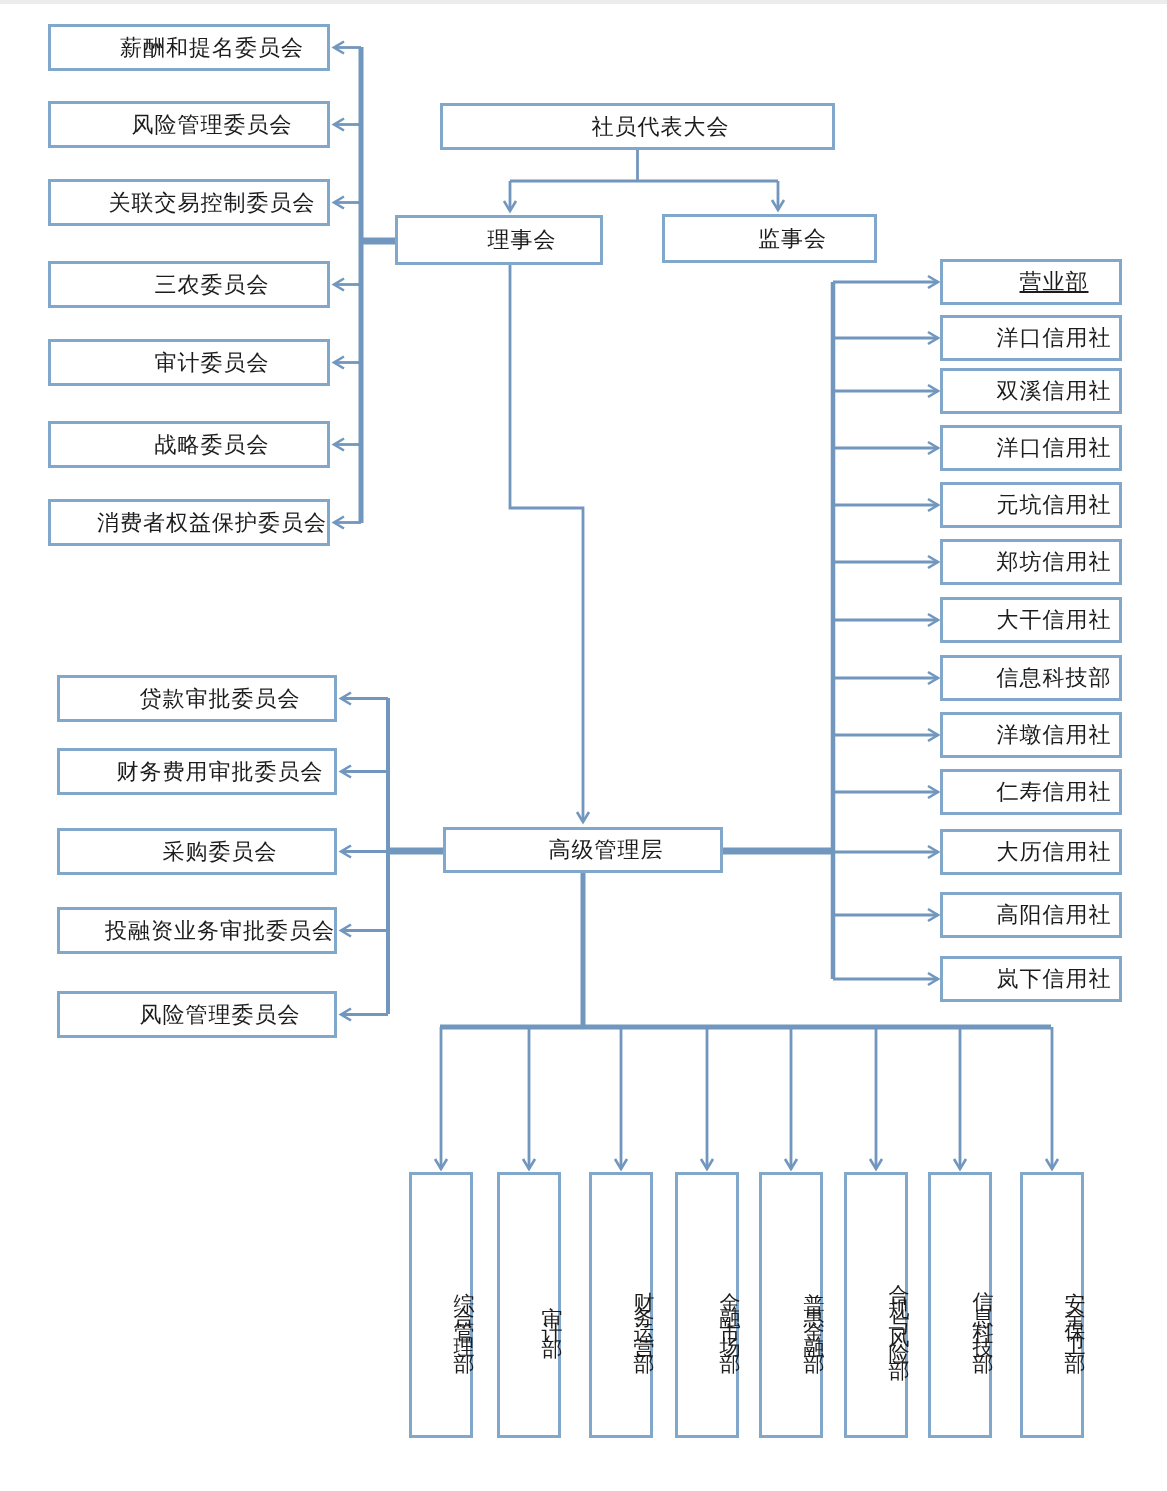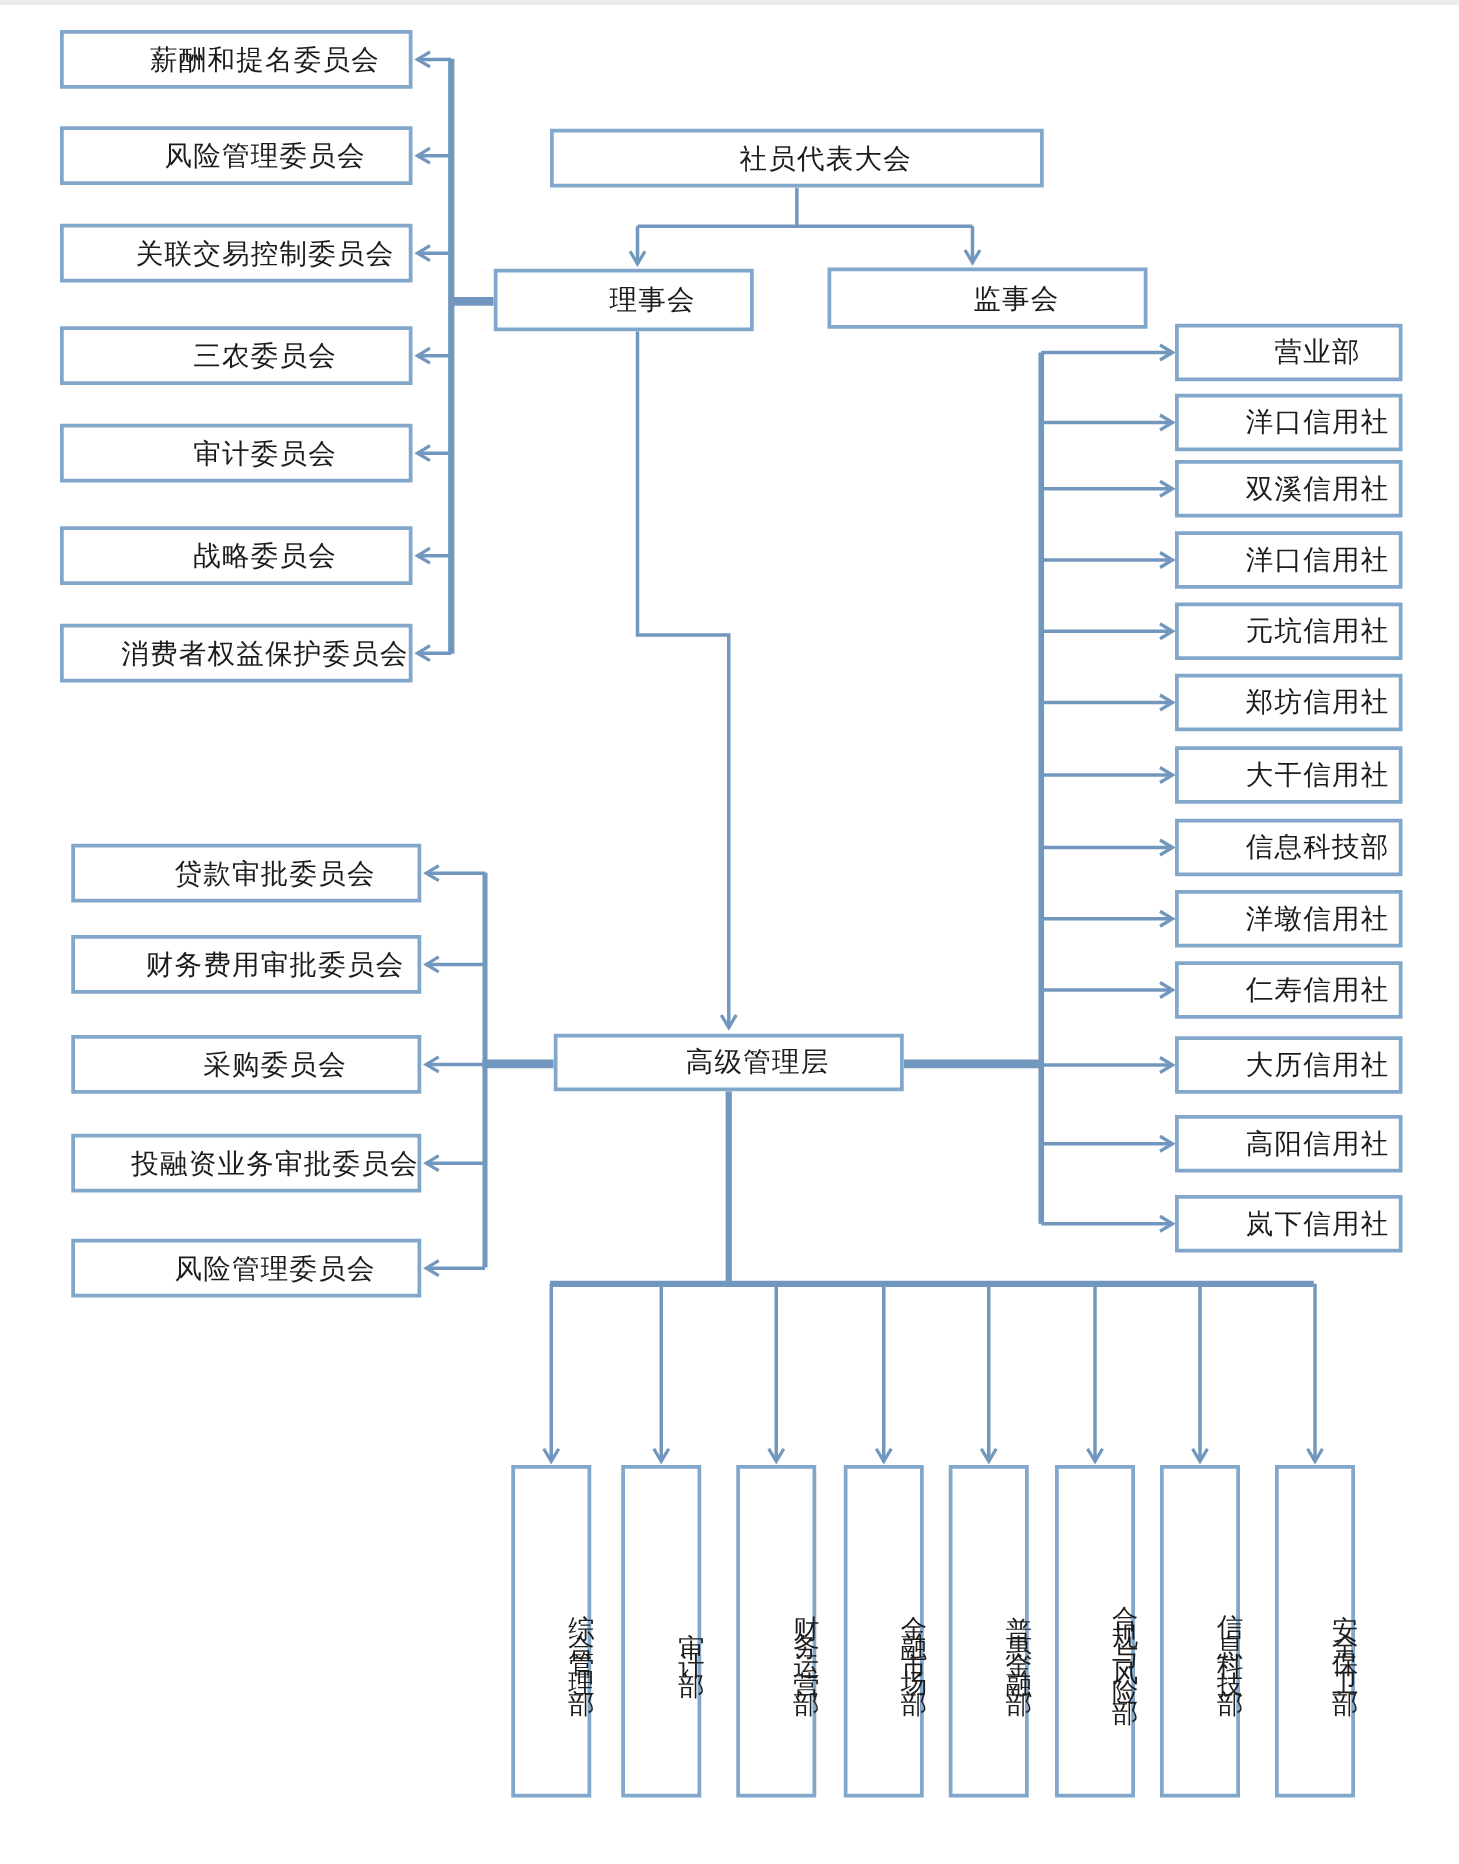--- a/index.html
+++ b/index.html
@@ -75,35 +75,35 @@
       <path d="M529,1027 L529,1169" fill="none" stroke="#7297be" stroke-width="2.8" marker-end="url(#ah)"></path>
       <path d="M621,1027 L621,1169" fill="none" stroke="#7297be" stroke-width="2.8" marker-end="url(#ah)"></path>
       <path d="M707,1027 L707,1169" fill="none" stroke="#7297be" stroke-width="2.8" marker-end="url(#ah)"></path>
       <path d="M791,1027 L791,1169" fill="none" stroke="#7297be" stroke-width="2.8" marker-end="url(#ah)"></path>
       <path d="M876,1027 L876,1169" fill="none" stroke="#7297be" stroke-width="2.8" marker-end="url(#ah)"></path>
       <path d="M960,1027 L960,1169" fill="none" stroke="#7297be" stroke-width="2.8" marker-end="url(#ah)"></path>
       <path d="M1052,1027 L1052,1169" fill="none" stroke="#7297be" stroke-width="2.8" marker-end="url(#ah)"></path>
     </svg>
 <div class="node" style="left: 440px; top: 103px; width: 395px; height: 47px; border-color: rgb(129, 167, 203); color: rgb(28, 28, 28);">社员代表大会</div>
     <div class="node" style="left: 395px; top: 215px; width: 208px; height: 50px; border-color: rgb(129, 167, 203); color: rgb(28, 28, 28);">理事会</div>
-    <div class="node" style="left: 662px; top: 214px; width: 256px; height: 49px; border-color: rgb(129, 167, 203); color: rgb(28, 28, 28);">监事会</div>
+    <div class="node" style="left: 662px; top: 214px; width: 215px; height: 49px; border-color: rgb(129, 167, 203); color: rgb(28, 28, 28);">监事会</div>
     <div class="node" style="left: 443px; top: 827px; width: 280px; height: 46px; border-color: rgb(129, 167, 203); color: rgb(28, 28, 28);">高级管理层</div>
     <div class="node" style="left: 48px; top: 24px; width: 282px; height: 47px; border-color: rgb(129, 167, 203); color: rgb(28, 28, 28);">薪酬和提名委员会</div>
     <div class="node" style="left: 48px; top: 101px; width: 282px; height: 47px; border-color: rgb(129, 167, 203); color: rgb(28, 28, 28);">风险管理委员会</div>
     <div class="node" style="left: 48px; top: 179px; width: 282px; height: 47px; border-color: rgb(129, 167, 203); color: rgb(28, 28, 28);">关联交易控制委员会</div>
     <div class="node" style="left: 48px; top: 261px; width: 282px; height: 47px; border-color: rgb(129, 167, 203); color: rgb(28, 28, 28);">三农委员会</div>
     <div class="node" style="left: 48px; top: 339px; width: 282px; height: 47px; border-color: rgb(129, 167, 203); color: rgb(28, 28, 28);">审计委员会</div>
     <div class="node" style="left: 48px; top: 421px; width: 282px; height: 47px; border-color: rgb(129, 167, 203); color: rgb(28, 28, 28);">战略委员会</div>
     <div class="node" style="left: 48px; top: 499px; width: 282px; height: 47px; border-color: rgb(129, 167, 203); color: rgb(28, 28, 28);">消费者权益保护委员会</div>
     <div class="node" style="left: 57px; top: 675px; width: 280px; height: 47px; border-color: rgb(129, 167, 203); color: rgb(28, 28, 28);">贷款审批委员会</div>
     <div class="node" style="left: 57px; top: 748px; width: 280px; height: 47px; border-color: rgb(129, 167, 203); color: rgb(28, 28, 28);">财务费用审批委员会</div>
     <div class="node" style="left: 57px; top: 828px; width: 280px; height: 47px; border-color: rgb(129, 167, 203); color: rgb(28, 28, 28);">采购委员会</div>
     <div class="node" style="left: 57px; top: 907px; width: 280px; height: 47px; border-color: rgb(129, 167, 203); color: rgb(28, 28, 28);">投融资业务审批委员会</div>
     <div class="node" style="left: 57px; top: 991px; width: 280px; height: 47px; border-color: rgb(129, 167, 203); color: rgb(28, 28, 28);">风险管理委员会</div>
-    <div class="node" style="left: 940px; top: 259px; width: 182px; height: 46px; border-color: rgb(129, 167, 203); color: rgb(28, 28, 28);">营业部</div>
+    <div class="node" style="left: 940px; top: 259px; width: 182px; height: 46px; border-color: rgb(129, 167, 203); color: rgb(28, 28, 28); text-decoration: underline;">营业部</div>
     <div class="node" style="left: 940px; top: 315px; width: 182px; height: 46px; border-color: rgb(129, 167, 203); color: rgb(28, 28, 28);">洋口信用社</div>
     <div class="node" style="left: 940px; top: 368px; width: 182px; height: 46px; border-color: rgb(129, 167, 203); color: rgb(28, 28, 28);">双溪信用社</div>
     <div class="node" style="left: 940px; top: 425px; width: 182px; height: 46px; border-color: rgb(129, 167, 203); color: rgb(28, 28, 28);">洋口信用社</div>
     <div class="node" style="left: 940px; top: 482px; width: 182px; height: 46px; border-color: rgb(129, 167, 203); color: rgb(28, 28, 28);">元坑信用社</div>
     <div class="node" style="left: 940px; top: 539px; width: 182px; height: 46px; border-color: rgb(129, 167, 203); color: rgb(28, 28, 28);">郑坊信用社</div>
     <div class="node" style="left: 940px; top: 597px; width: 182px; height: 46px; border-color: rgb(129, 167, 203); color: rgb(28, 28, 28);">大干信用社</div>
     <div class="node" style="left: 940px; top: 655px; width: 182px; height: 46px; border-color: rgb(129, 167, 203); color: rgb(28, 28, 28);">信息科技部</div>
     <div class="node" style="left: 940px; top: 712px; width: 182px; height: 46px; border-color: rgb(129, 167, 203); color: rgb(28, 28, 28);">洋墩信用社</div>
     <div class="node" style="left: 940px; top: 769px; width: 182px; height: 46px; border-color: rgb(129, 167, 203); color: rgb(28, 28, 28);">仁寿信用社</div>
     <div class="node" style="left: 940px; top: 829px; width: 182px; height: 46px; border-color: rgb(129, 167, 203); color: rgb(28, 28, 28);">大历信用社</div>

